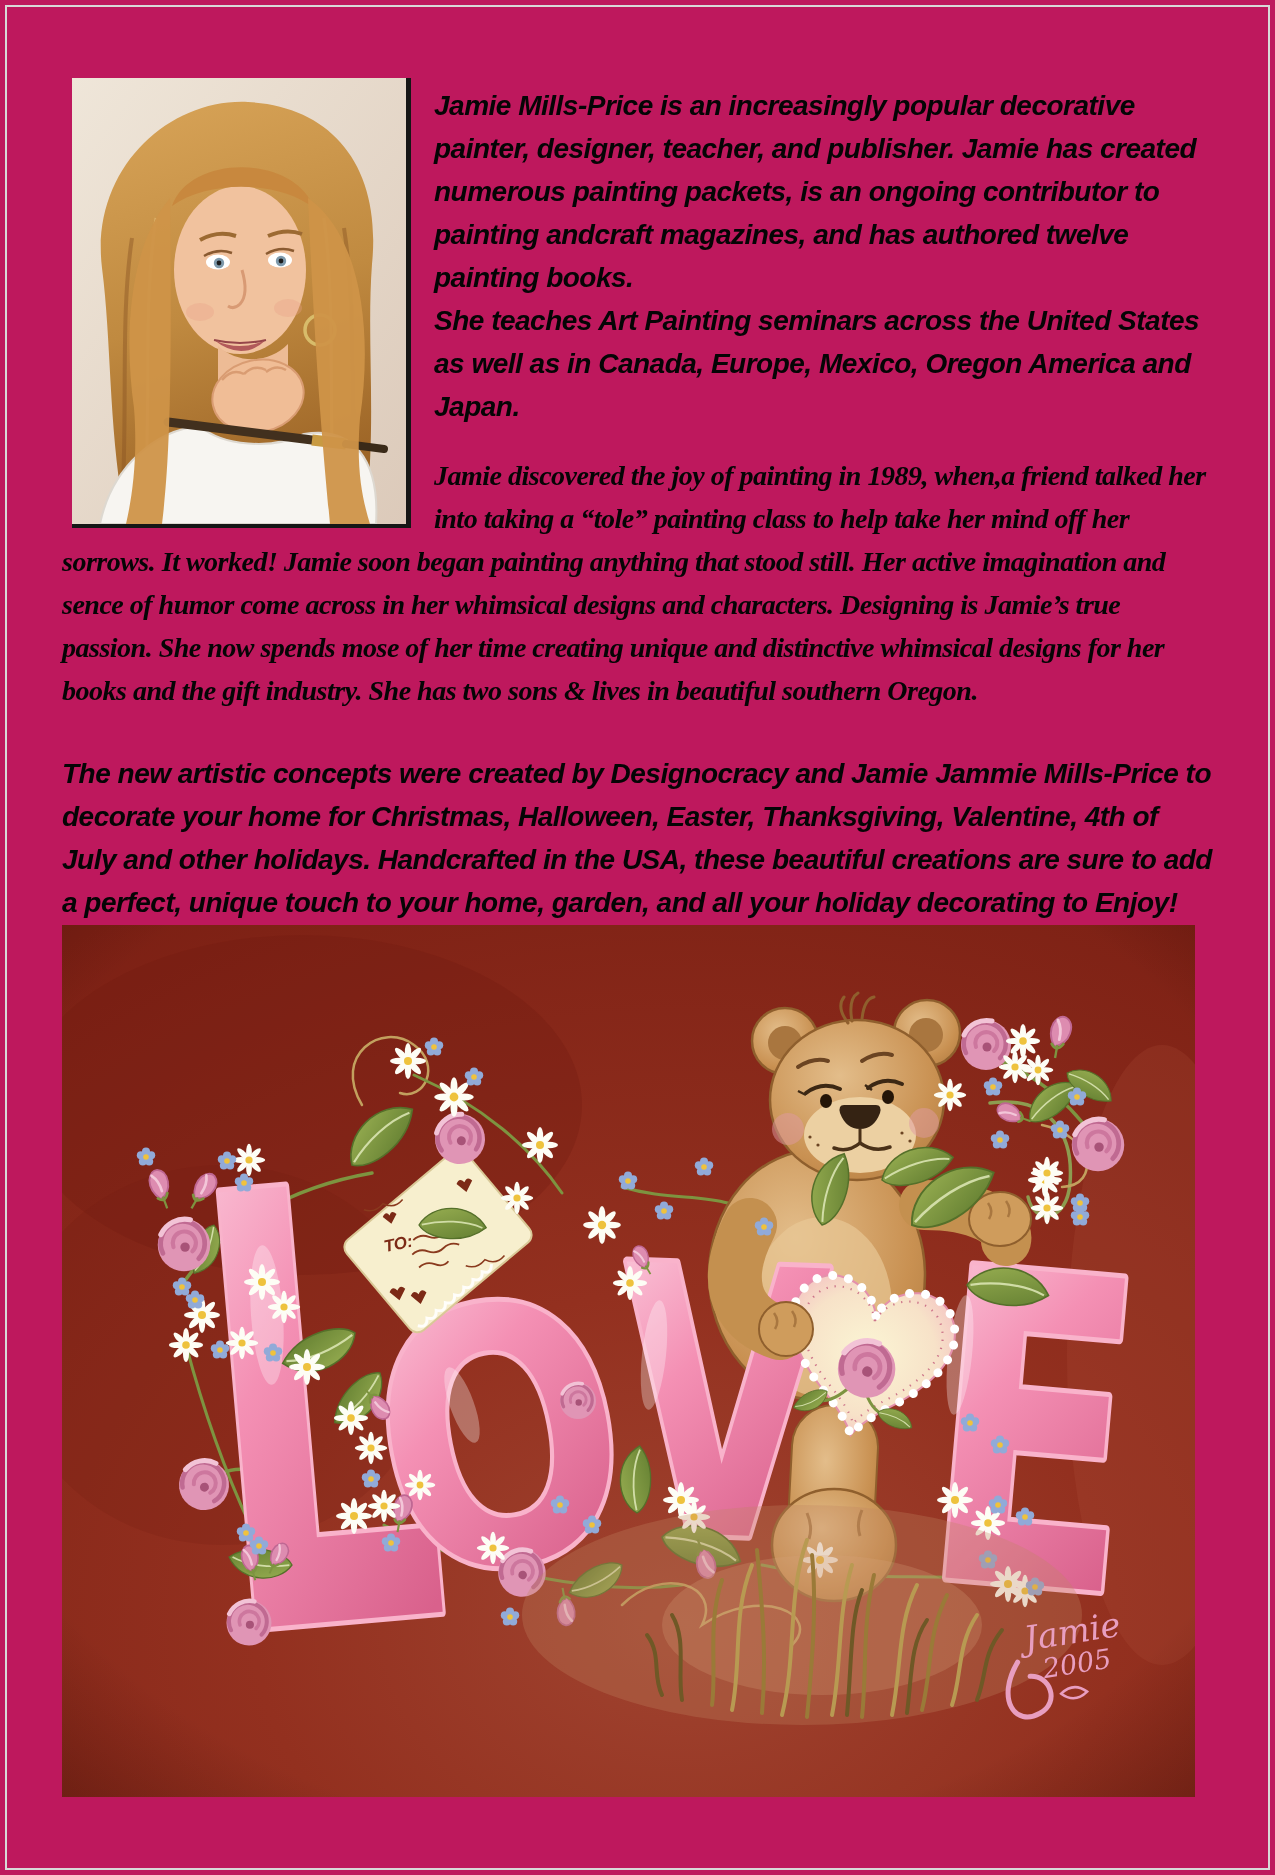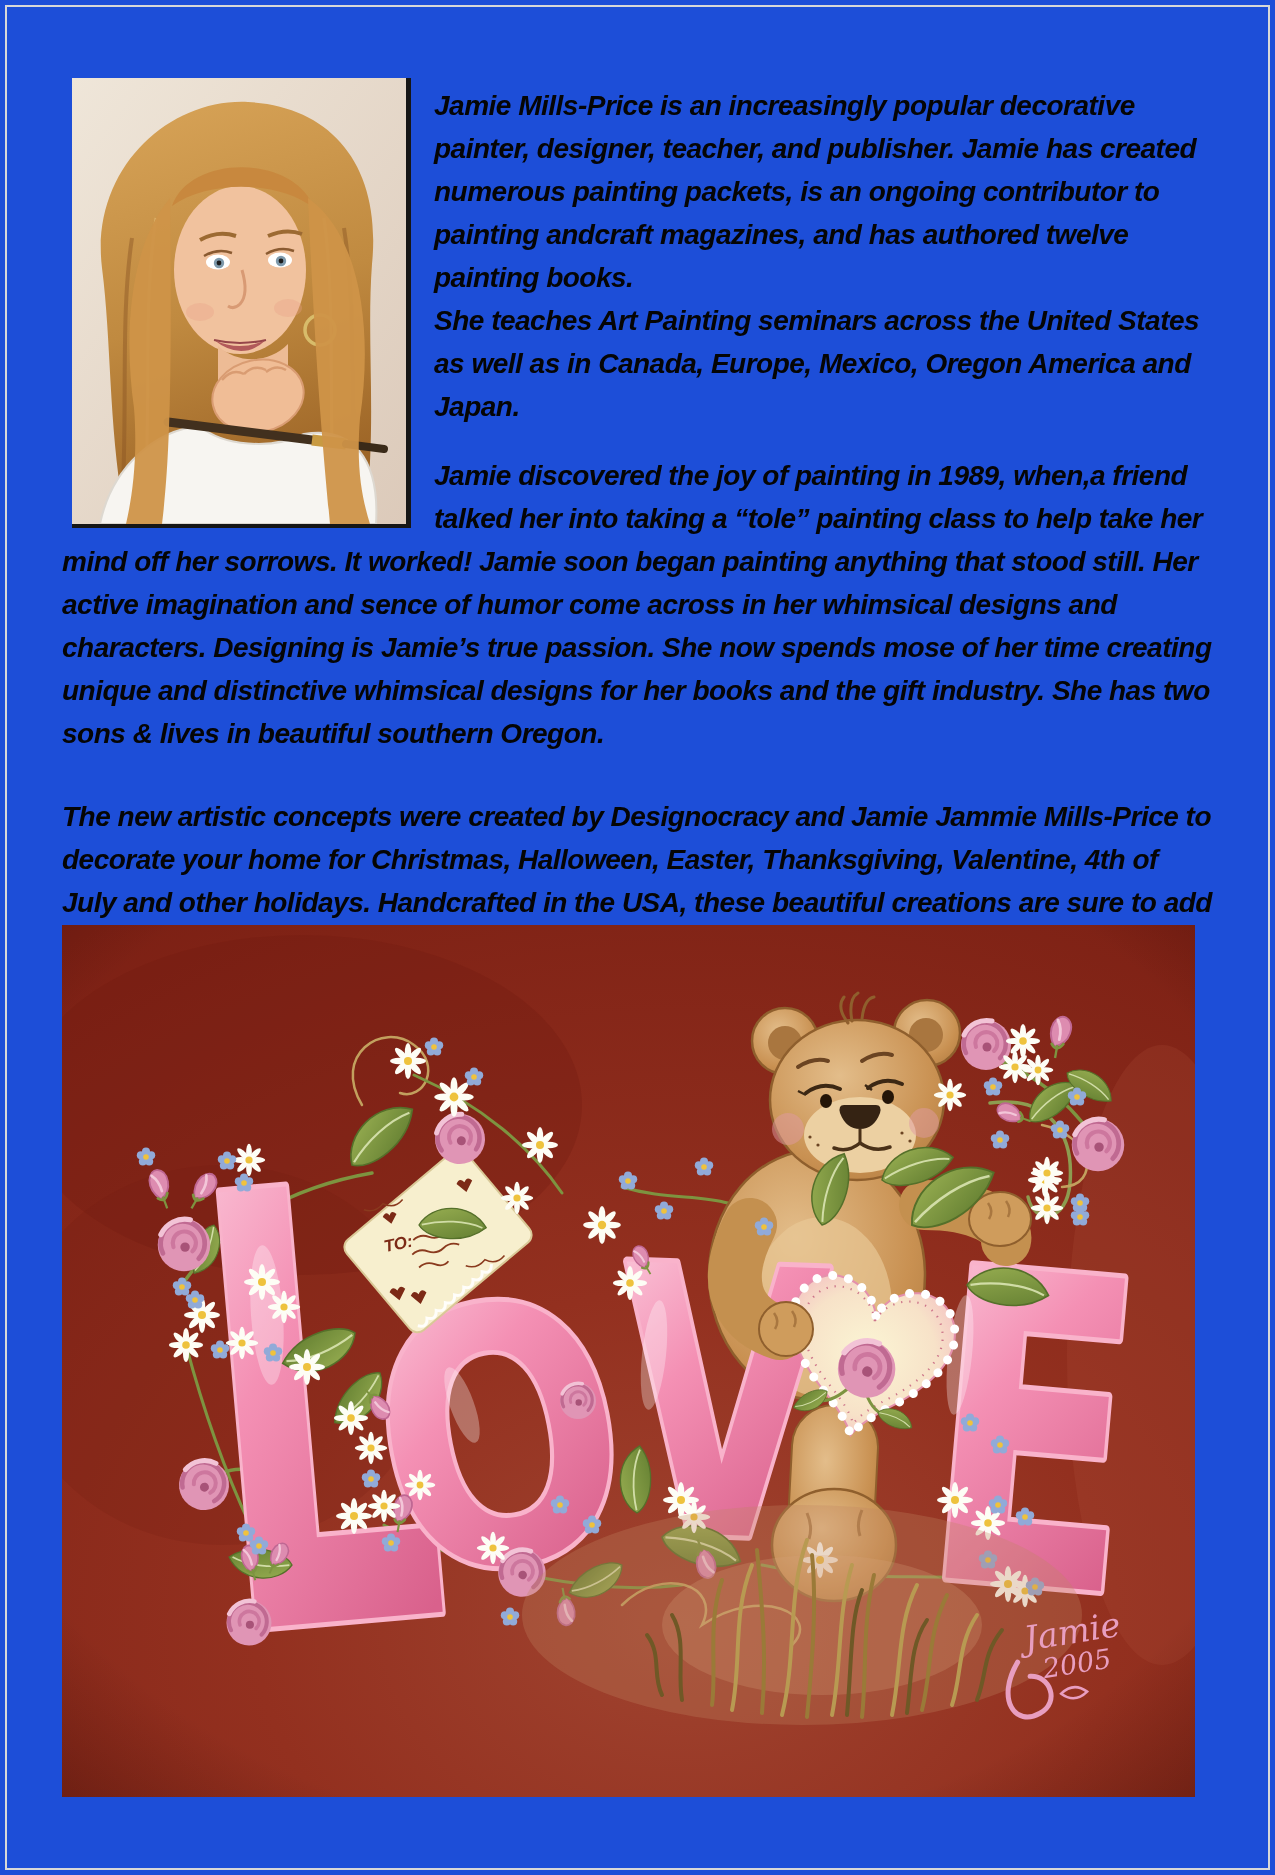--- a/index.html
+++ b/index.html
@@ -1,27 +1,27 @@
 <!DOCTYPE html>
 <html><head>
 <meta charset="utf-8">
 <style>
   html,body{margin:0;padding:0;}
   body{width:1275px;height:1875px;background:#ffffff;font-family:"Liberation Sans",sans-serif;}
-  .page{position:relative;width:1275px;height:1875px;background:#1d4ed8;overflow:hidden;}
+  .page{position:relative;width:1275px;height:1875px;background:#be185d;overflow:hidden;}
   .page-frame{position:absolute;inset:5px;border:2px solid #d8d8d8;pointer-events:none;}
   .content{position:absolute;left:62px;top:78px;width:1153px;}
   .photo{float:left;width:334px;height:446px;margin:0 23px 10px 10px;
          border-right:5px solid #161616;border-bottom:4px solid #161616;background:#e9ddd0;}
   .photo svg{display:block;width:100%;height:100%;}
   p.bio{margin:0;font-weight:bold;font-style:italic;font-size:28px;line-height:43px;
         letter-spacing:-0.5px;color:#050505;}
   p.bio span{display:block;}
   #p1{margin-top:6px;}
-  #p2{margin-top:26px;}
+  #p2{margin-top:26px;font-family:Liberation Serif, serif;}
   #p3{margin-top:40px;}
   .painting{position:absolute;left:62px;top:925px;width:1133px;height:872px;}
   .painting svg{display:block;width:100%;height:100%;}
   .sig{font-style:italic;font-family:"DejaVu Serif",serif;}
   .bubble{font-family:"DejaVu Sans",sans-serif;font-weight:bold;fill:url(#pinkG);
           stroke:#f9b3cb;stroke-width:10;paint-order:stroke;stroke-linejoin:round;}
 </style>
 </head>
 <body>
 

